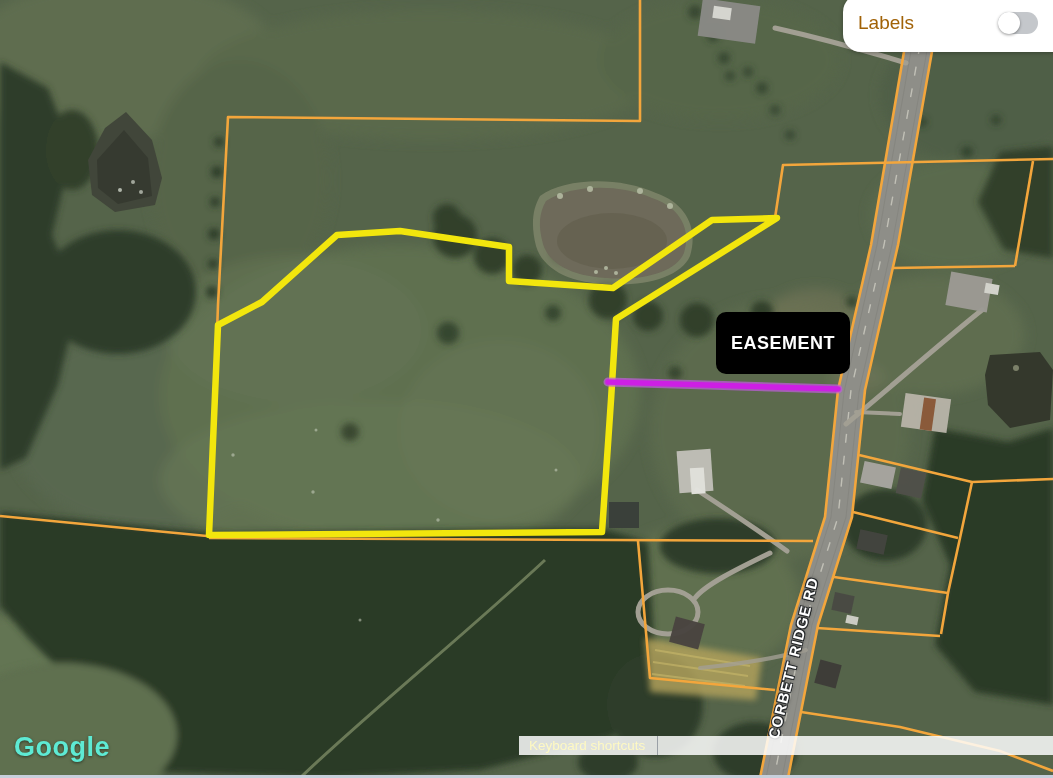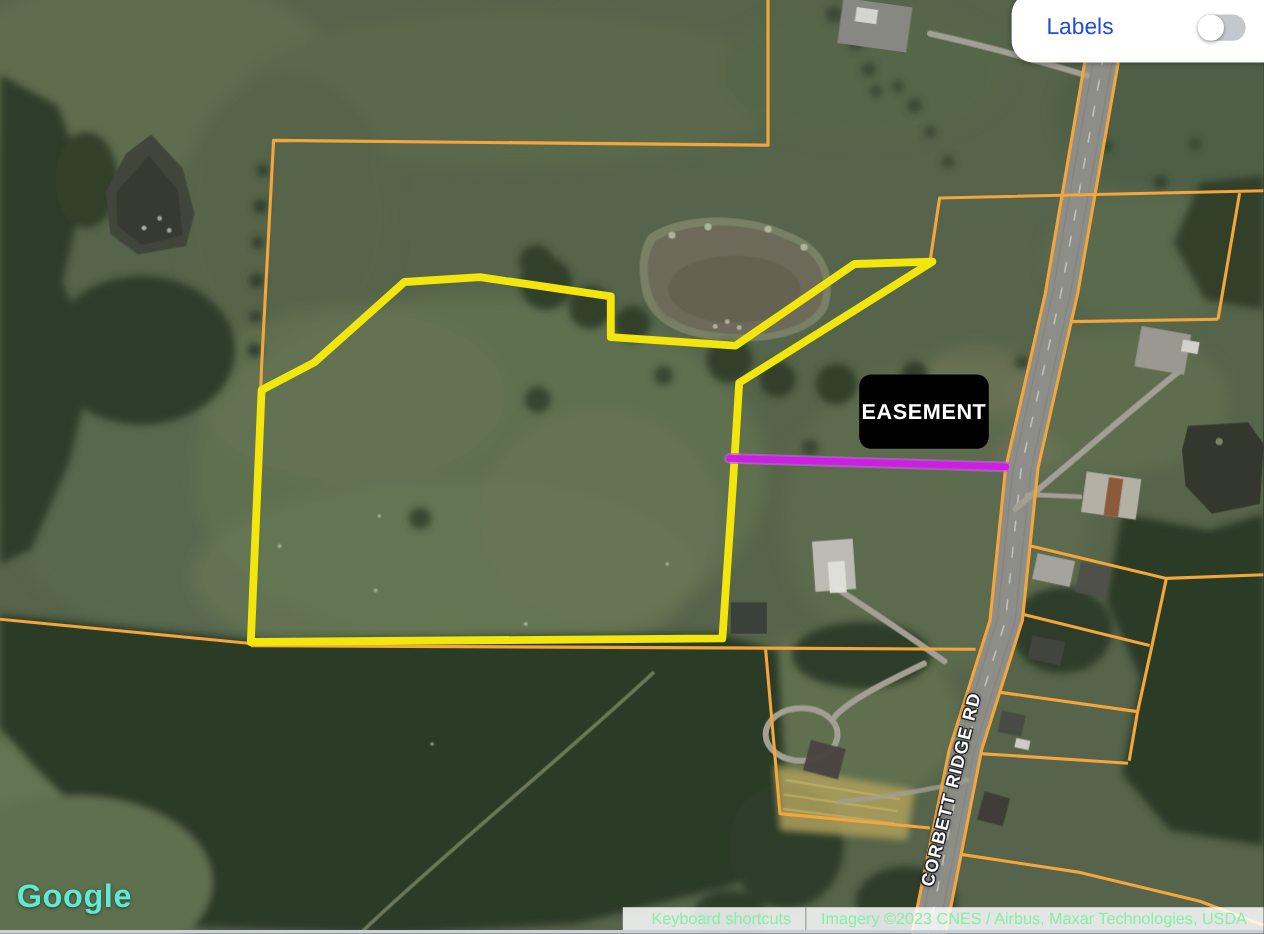--- a/index.html
+++ b/index.html
@@ -13,50 +13,50 @@
   svg.overlay{z-index:2;}
 
   .road-label{
     position:absolute;z-index:3;left:793px;top:658px;
     transform:translate(-50%,-50%) rotate(-76deg);
     transform-origin:center center;
     color:#fff;font-size:15px;font-weight:700;letter-spacing:1px;white-space:nowrap;
     text-shadow:-1px -1px 0 #26292b,1px -1px 0 #26292b,-1px 1px 0 #26292b,1px 1px 0 #26292b,0 0 4px rgba(0,0,0,.65);
   }
   .easement-label{
-    position:absolute;z-index:4;left:716px;top:312px;width:108px;height:62px;
+    position:absolute;z-index:4;left:716px;top:312px;width:134px;height:62px;
     background:#000;border-radius:10px;display:flex;align-items:center;justify-content:center;
     color:#fff;font-size:18px;font-weight:700;letter-spacing:.5px;
   }
   .labels-card{
     position:absolute;z-index:8;left:843px;top:-6px;width:240px;height:58px;
     background:#fff;border-radius:18px;box-shadow:0 1px 4px rgba(0,0,0,.3);
     display:flex;align-items:center;
   }
   .labels-text{
-    margin-left:29px;font-size:19px;color:#1d4ed8;font-weight:500;
+    margin-left:15px;font-size:19px;color:#a16207;font-weight:500;
   }
   .toggle{
     position:absolute;left:155px;top:50%;margin-top:-11px;
     width:40px;height:22px;border-radius:11px;background:#c4c7cb;border:none;padding:0;cursor:pointer;
   }
   .toggle .knob{
     position:absolute;left:0;top:0;width:22px;height:22px;border-radius:50%;
     background:#fff;box-shadow:0 1px 3px rgba(0,0,0,.4);
   }
   .google-logo{
     position:absolute;z-index:6;left:14px;top:732px;
     color:#5eead4;font-size:27px;font-weight:700;letter-spacing:.5px;
     text-shadow:0 1px 3px rgba(0,0,0,.5);
   }
   .attribution{
-    position:absolute;z-index:6;left:519px;right:0;top:756px;height:19px;
+    position:absolute;z-index:6;left:519px;right:0;top:736px;height:19px;
     background:rgba(255,255,255,.84);
     display:flex;align-items:center;white-space:nowrap;overflow:hidden;
-    font-size:13.5px;color:#86efac;justify-content:center;
+    font-size:13.5px;color:#fef9c3;
   }
   .attribution .kbd{padding:0 12px 0 10px;cursor:pointer;}
   .attribution .sep{width:1px;height:19px;background:#9aa0a6;flex:0 0 auto;}
   .attribution .imagery{padding-left:12px;}
   .bottom-strip{
     position:absolute;z-index:7;left:0;right:0;top:775px;height:3px;background:#c7cfdb;
   }
 </style>
 </head>
 <body>
@@ -263,17 +263,16 @@
     <button class="toggle" aria-label="Labels">
       <span class="knob"></span>
     </button>
   </div>
 
   <div class="google-logo">Google</div>
 
   <div class="attribution">
     <span class="kbd">Keyboard shortcuts</span>
     <span class="sep"></span>
-    <span class="imagery">Imagery ©2023 CNES / Airbus, Maxar Technologies, USDA</span>
   </div>
 
   <div class="bottom-strip"></div>
 </div>
 
 </body></html>

